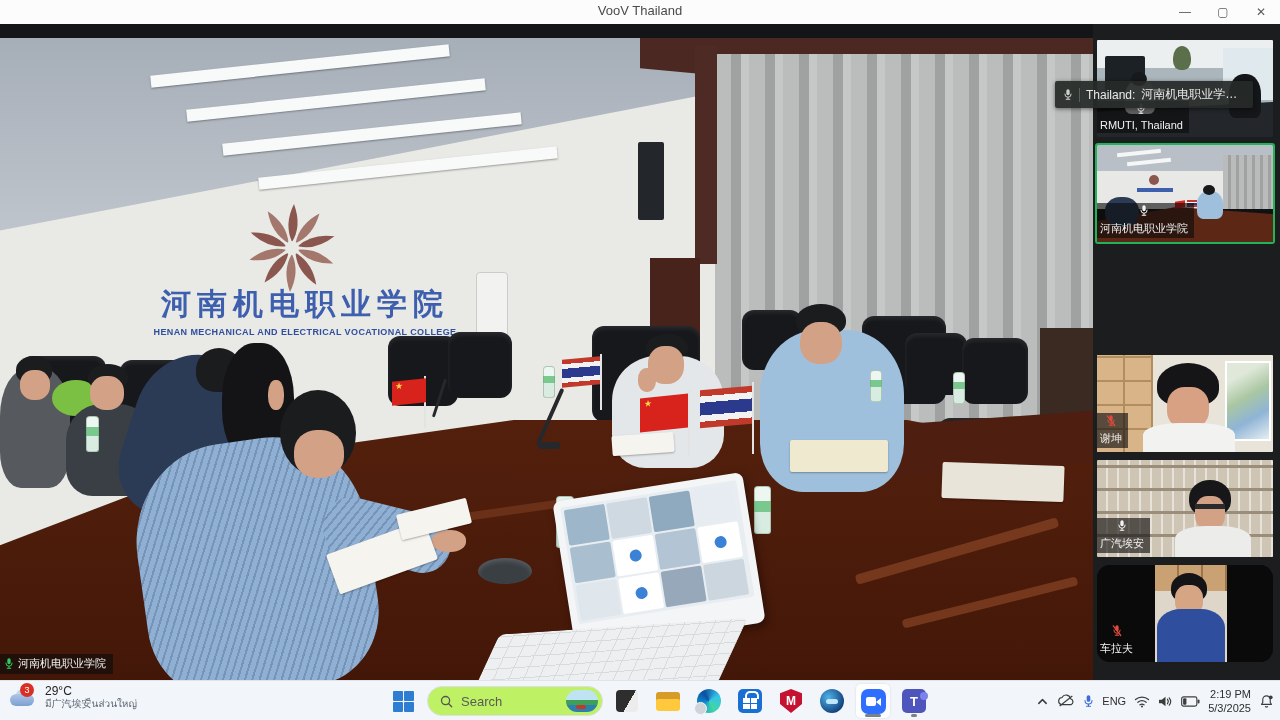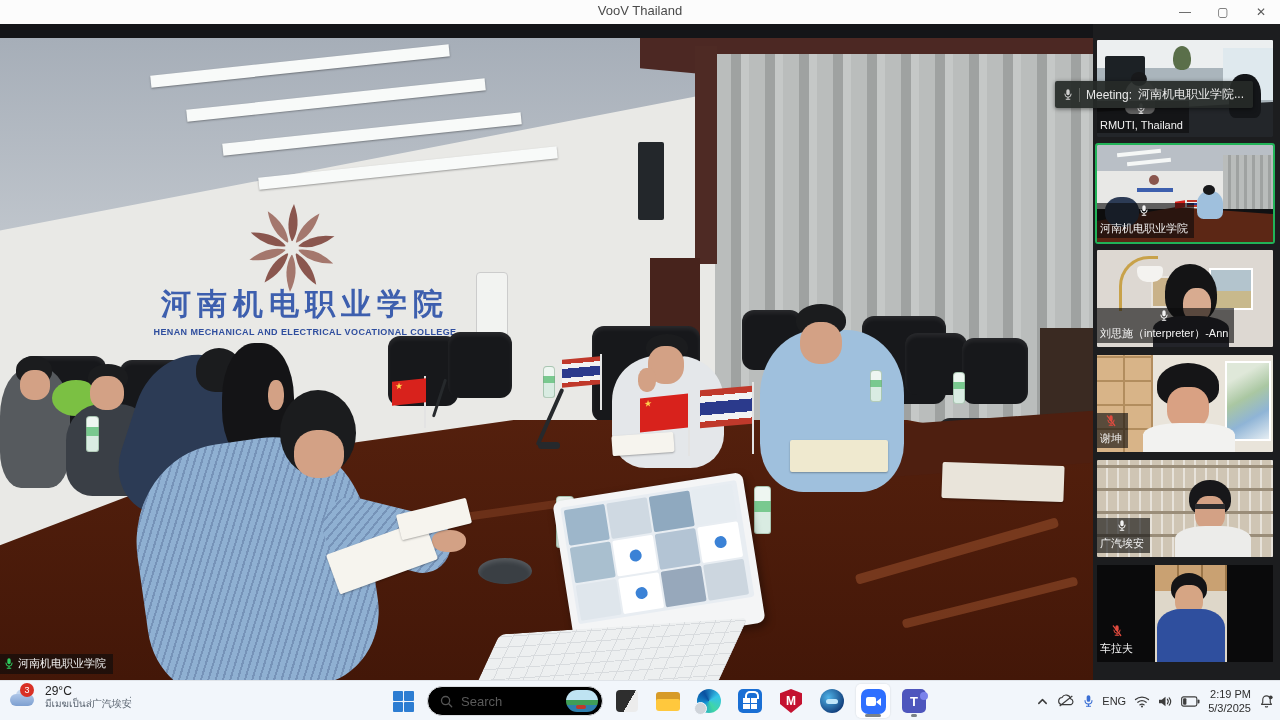--- a/index.html
+++ b/index.html
@@ -83,21 +83,21 @@
   .wcloud .c1{position:absolute;left:2px;top:8px;width:24px;height:12px;border-radius:8px;background:linear-gradient(180deg,#aec6e8,#7d9fd0);}
   .wcloud .c2{position:absolute;left:8px;top:3px;width:14px;height:12px;border-radius:50%;background:#c3d6ee;}
   .wbadge{position:absolute;left:12px;top:-3px;width:14px;height:14px;border-radius:50%;background:#d93025;color:#fff;font-size:9px;display:flex;align-items:center;justify-content:center;}
   .wtemp{font-size:12px;color:#222;line-height:1.2;}
   .wcond{font-size:10px;color:#5a6470;line-height:1.2;}
 
   .task-center{position:absolute;left:386px;top:0;height:40px;display:flex;align-items:center;gap:7px;}
   .tb-slot{width:34px;height:34px;display:flex;align-items:center;justify-content:center;position:relative;border-radius:5px;}
   .start-grid{display:grid;grid-template-columns:10px 10px;grid-template-rows:10px 10px;gap:1px;}
   .start-grid span{background:#2d7dd2;border-radius:1px;}
-  .search-pill{width:176px;height:30px;background:#000000;border:1px solid #dcdfe3;border-radius:16px;display:flex;align-items:center;gap:8px;padding:0 4px 0 12px;box-sizing:border-box;}
+  .search-pill{width:176px;height:30px;background:#bef264;border:1px solid #dcdfe3;border-radius:16px;display:flex;align-items:center;gap:8px;padding:0 4px 0 12px;box-sizing:border-box;}
   .search-pill .stext{font-size:13px;color:#5a5a5a;flex:1;}
   .search-img{width:32px;height:22px;border-radius:11px;background:linear-gradient(180deg,#bfe3f2 0 45%,#3f9e57 45% 70%,#2e7fae 70%);position:relative;overflow:hidden;}
   .search-img .boat{position:absolute;left:10px;bottom:3px;width:10px;height:4px;background:#c0392b;border-radius:2px;}
   .darksq{width:22px;height:22px;border-radius:4px;background:linear-gradient(120deg,#2e2e2e 58%,#ececec 58%);}
   .folder{position:relative;width:24px;height:19px;}
   .folder .back{position:absolute;left:0;top:0;width:24px;height:17px;background:#d79b28;border-radius:3px;}
   .folder .front{position:absolute;left:0;bottom:0;width:24px;height:12px;background:#ffc83d;border-radius:2px 2px 3px 3px;}
   .edge{width:24px;height:24px;border-radius:50%;background:conic-gradient(from 150deg,#41d6a5,#1595d6,#0b50a0,#35c3e8,#41d6a5);position:relative;}
   .edge .avatar{position:absolute;left:-3px;bottom:-2px;width:11px;height:11px;border-radius:50%;background:#cfd4da;border:1px solid #f2f6fb;}
   .store{width:24px;height:24px;border-radius:5px;background:#1a6fd4;position:relative;}
@@ -325,39 +325,20 @@
           <svg class="mic mic-white" viewBox="0 0 12 15">
               <rect x="4" y="1.2" width="4" height="7.2" rx="2"></rect>
               <path d="M2.2 7a3.8 3.8 0 0 0 7.6 0"></path>
               <line x1="6" y1="11" x2="6" y2="13"></line>
               <line x1="3.8" y1="13.2" x2="8.2" y2="13.2"></line>
             </svg>
           <span>河南机电职业学院</span>
         </div>
       </div>
 
-      <div class="tile" style="top:226px;">
-        <div class="ms" style="left:0;top:0;width:176px;height:97px;background:#ddd8d2;"></div>
-        <div class="ms" style="left:112px;top:18px;width:40px;height:38px;background:linear-gradient(180deg,#b3c4cd 55%,#c8b98c 55%);border:2px solid #fff;"></div>
-        <div class="ms" style="left:54px;top:26px;width:34px;height:28px;background:#c9b289;border:2px solid #e8e4de;"></div>
-        <div class="ms" style="left:22px;top:6px;width:36px;height:52px;border-left:3px solid #c8a24a;border-top:3px solid #c8a24a;border-radius:30px 0 0 0;"></div>
-        <div class="ms" style="left:40px;top:16px;width:26px;height:16px;background:#f4f3f0;border-radius:4px 4px 10px 10px;"></div>
-        <div class="ms" style="left:68px;top:14px;width:52px;height:58px;background:#141415;border-radius:48% 52% 40% 42%;"></div>
-        <div class="ms" style="left:86px;top:38px;width:28px;height:34px;background:#d8ab90;border-radius:45%;"></div>
-        <div class="ms" style="left:56px;top:66px;width:76px;height:31px;background:#23242a;border-radius:40% 40% 0 0;"></div>
-        <div class="name-tag">
-          <svg class="mic mic-white" viewBox="0 0 12 15">
-              <rect x="4" y="1.2" width="4" height="7.2" rx="2"></rect>
-              <path d="M2.2 7a3.8 3.8 0 0 0 7.6 0"></path>
-              <line x1="6" y1="11" x2="6" y2="13"></line>
-              <line x1="3.8" y1="13.2" x2="8.2" y2="13.2"></line>
-            </svg>
-          <span>刘思施（interpreter）-Ann</span>
-        </div>
-      </div>
 
       <div class="tile" style="top:436px;">
         <div class="ms" style="left:0;top:0;width:176px;height:97px;background:#cfc5b4;background-image:repeating-linear-gradient(0deg,transparent 0 20px,#9a8d79 20px 23px),repeating-linear-gradient(90deg,transparent 0 9px,rgba(255,255,255,.5) 9px 11px);"></div>
         <div class="ms" style="left:92px;top:20px;width:42px;height:36px;background:#17171a;border-radius:50% 50% 40% 40%;"></div>
         <div class="ms" style="left:98px;top:36px;width:30px;height:34px;background:#d3a185;border-radius:42%;"></div>
         <div class="ms" style="left:98px;top:44px;width:30px;height:5px;background:#2b2b2e;"></div>
         <div class="ms" style="left:78px;top:66px;width:76px;height:31px;background:#ececea;border-radius:40% 40% 0 0;"></div>
         <div class="name-tag">
           <svg class="mic mic-white" viewBox="0 0 12 15">
               <rect x="4" y="1.2" width="4" height="7.2" rx="2"></rect>
@@ -381,21 +362,21 @@
               <rect x="4" y="1.2" width="4" height="7.2" rx="2"></rect>
               <path d="M2.2 7a3.8 3.8 0 0 0 7.6 0"></path>
               <line x1="6" y1="11" x2="6" y2="13"></line>
               <line x1="3.8" y1="13.2" x2="8.2" y2="13.2"></line>
               <line class="slash" x1="1.5" y1="2" x2="10.5" y2="13.5"></line>
             </svg>
           <span>谢坤</span>
         </div>
       </div>
 
-      <div class="tile" style="top:541px;">
+      <div class="tile" style="top:541px;border-radius:13px;">
         <div class="ms" style="left:0;top:0;width:176px;height:97px;background:#0a0a0b;"></div>
         <div class="ms" style="left:58px;top:0;width:72px;height:97px;background:#ded7c9;"></div>
         <div class="ms" style="left:58px;top:0;width:72px;height:26px;background:#c9a172;background-image:repeating-linear-gradient(90deg,transparent 0 22px,#9c7648 22px 24px);"></div>
         <div class="ms" style="left:74px;top:8px;width:36px;height:30px;background:#141416;border-radius:50% 50% 42% 42%;"></div>
         <div class="ms" style="left:78px;top:20px;width:28px;height:30px;background:#d6a584;border-radius:42%;"></div>
         <div class="ms" style="left:60px;top:44px;width:68px;height:53px;background:#2f4f9e;border-radius:35% 35% 0 0;"></div>
         <div class="name-tag">
           <svg class="mic mic-red" viewBox="0 0 12 15">
               <rect x="4" y="1.2" width="4" height="7.2" rx="2"></rect>
               <path d="M2.2 7a3.8 3.8 0 0 0 7.6 0"></path>
@@ -409,36 +390,36 @@
     </div>
 
     <div class="speaking-banner">
       <svg class="mic mic-gray" viewBox="0 0 12 15">
           <rect x="4" y="1.2" width="4" height="7.2" rx="2"></rect>
           <path d="M2.2 7a3.8 3.8 0 0 0 7.6 0"></path>
           <line x1="6" y1="11" x2="6" y2="13"></line>
           <line x1="3.8" y1="13.2" x2="8.2" y2="13.2"></line>
         </svg>
       <span class="sep"></span>
-      <span>Meeting:</span>
+      <span>Thailand:</span>
       <span style="overflow:hidden;text-overflow:ellipsis;white-space:nowrap;max-width:110px;">河南机电职业学院...</span>
     </div>
   </div>
 
   <div class="taskbar">
 
     <div class="weather">
       <div class="wcloud">
         <span class="c2"></span>
           <span class="c1"></span>
         <span class="wbadge">3</span>
       </div>
       <div>
         <div class="wtemp">29°C</div>
-        <div class="wcond">มีเมฆเป็นส่广汽埃安่</div>
+        <div class="wcond">มี广汽埃安็นส่วนใหญ่</div>
       </div>
     </div>
 
     <div class="task-center">
       <div class="tb-slot">
         <div class="start-grid">
             <span></span>
             <span></span>
             <span></span>
             <span></span>

